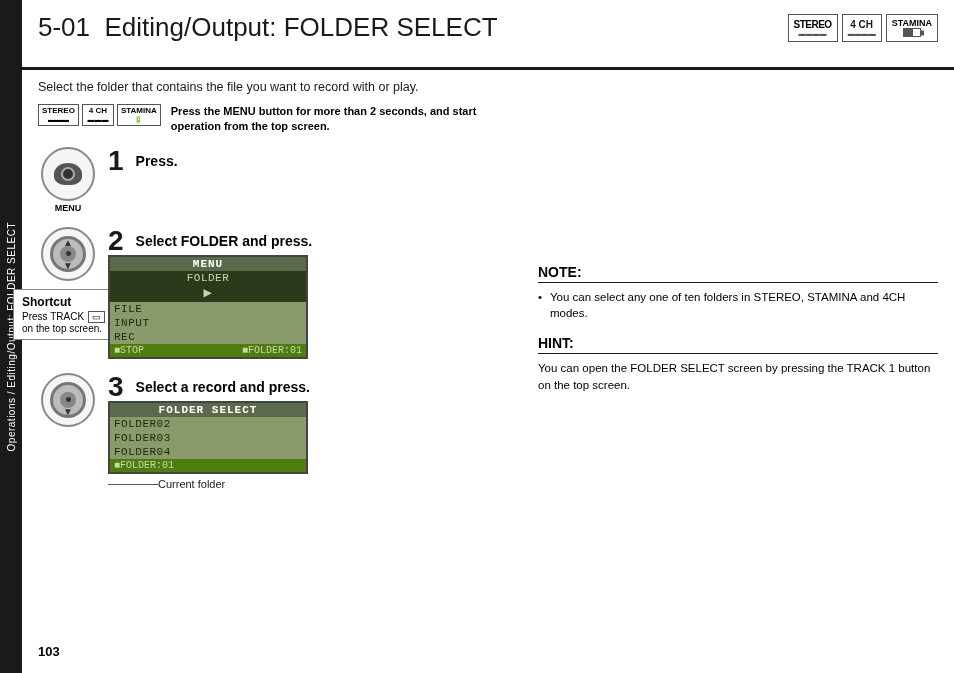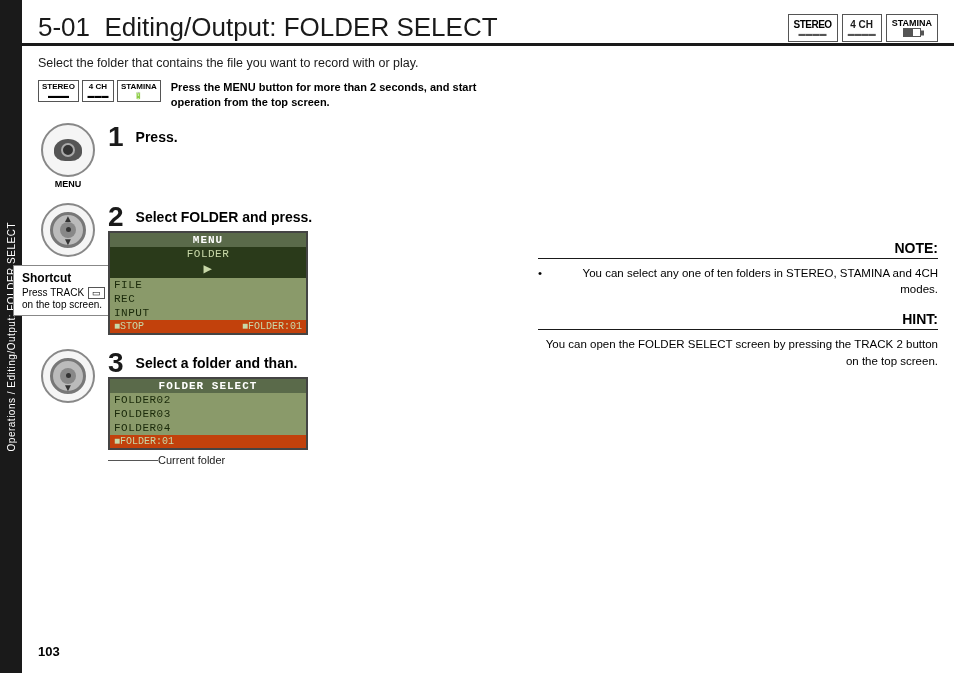--- a/index.html
+++ b/index.html
@@ -41,21 +41,21 @@
       top: 0;
       width: 932px;
       height: 673px;
     }
 
     
     .header {
       display: flex;
       align-items: center;
       justify-content: space-between;
-      padding: 12px 16px 0 16px;
+      padding: 12px 16px 24px 16px;
       border-bottom: 3px solid #1a1a1a;
       margin-bottom: 10px;
     }
     .header-title {
       font-size: 26px;
       font-weight: bold;
       color: #1a1a1a;
     }
     .header-title span {
       font-size: 26px;
@@ -260,41 +260,40 @@
       background: #2a3a1a;
       color: #c8d8a8;
     }
     .lcd-row.has-icon {
       display: flex;
       justify-content: space-between;
       align-items: center;
       flex-direction: column;
     }
     .lcd-status-bar {
-      background: #c2410c;
+      background: #4d7c0f;
       color: #c8d8a8;
       display: flex;
       justify-content: space-between;
       padding: 1px 4px;
       font-size: 10px;
       font-family: 'Courier New', monospace;
     }
 
     
     .lcd-screen-2 {
       background: #8a9a6a;
       border: 2px solid #444;
       width: 200px;
       font-family: 'Courier New', monospace;
     }
 
     
     .note-section {
       margin-bottom: 14px;
-      text-align: right;
     }
     .note-title {
       font-size: 14px;
       font-weight: bold;
       border-bottom: 1.5px solid #1a1a1a;
       padding-bottom: 2px;
       margin-bottom: 6px;
     }
     .note-list {
       list-style: none;
@@ -459,22 +458,22 @@
             <span class="step-text" style="margin-top:6px;">Select FOLDER and press.</span>
           </div>
 
           <div class="lcd-screen">
             <div class="lcd-header">MENU</div>
             <div class="lcd-row selected has-icon">
               <span>FOLDER</span>
               <span style="font-size:14px;">▶</span>
             </div>
             <div class="lcd-row">FILE</div>
+            <div class="lcd-row">INPUT</div>
             <div class="lcd-row">REC</div>
-            <div class="lcd-row">INPUT</div>
             <div class="lcd-status-bar">
               <span>■STOP</span>
               <span>■FOLDER:01</span>
             </div>
           </div>
         </div>
       </div>
 
       <div class="step">
         <div class="step-icon">
@@ -484,21 +483,21 @@
                 <div style="width:5px;height:5px;border-radius:50%;background:#333;"></div>
               </div>
               <div style="position:absolute;bottom:-2px;left:50%;transform:translateX(-50%);font-size:10px;color:#333;">▼</div>
             </div>
           </div>
         </div>
 
         <div class="step-content">
           <div class="step-row">
             <span class="step-number">3</span>
-            <span class="step-text" style="margin-top:6px;">Select a folder and than.</span>
+            <span class="step-text" style="margin-top:6px;">Select a record and press.</span>
           </div>
 
           <div class="lcd-screen-2 lcd-screen">
             <div class="lcd-header">FOLDER SELECT</div>
             <div class="lcd-row">FOLDER02</div>
             <div class="lcd-row">FOLDER03</div>
             <div class="lcd-row">FOLDER04</div>
             <div class="lcd-status-bar">
               <span>■FOLDER:01</span>
             </div>
@@ -517,21 +516,21 @@
 
       <div class="note-section" style="margin-top:160px;">
         <div class="note-title">NOTE:</div>
         <ul class="note-list">
           <li>You can select any one of ten folders in STEREO, STAMINA and 4CH modes.</li>
         </ul>
       </div>
 
       <div class="note-section">
         <div class="note-title">HINT:</div>
-        <p class="hint-text">You can open the FOLDER SELECT screen by pressing the TRACK 2 button on the top screen.</p>
+        <p class="hint-text">You can open the FOLDER SELECT screen by pressing the TRACK 1 button on the top screen.</p>
       </div>
 
     </div>
   </div>
 
   <div class="page-number">103</div>
 
 </div>
 
 </body></html>

